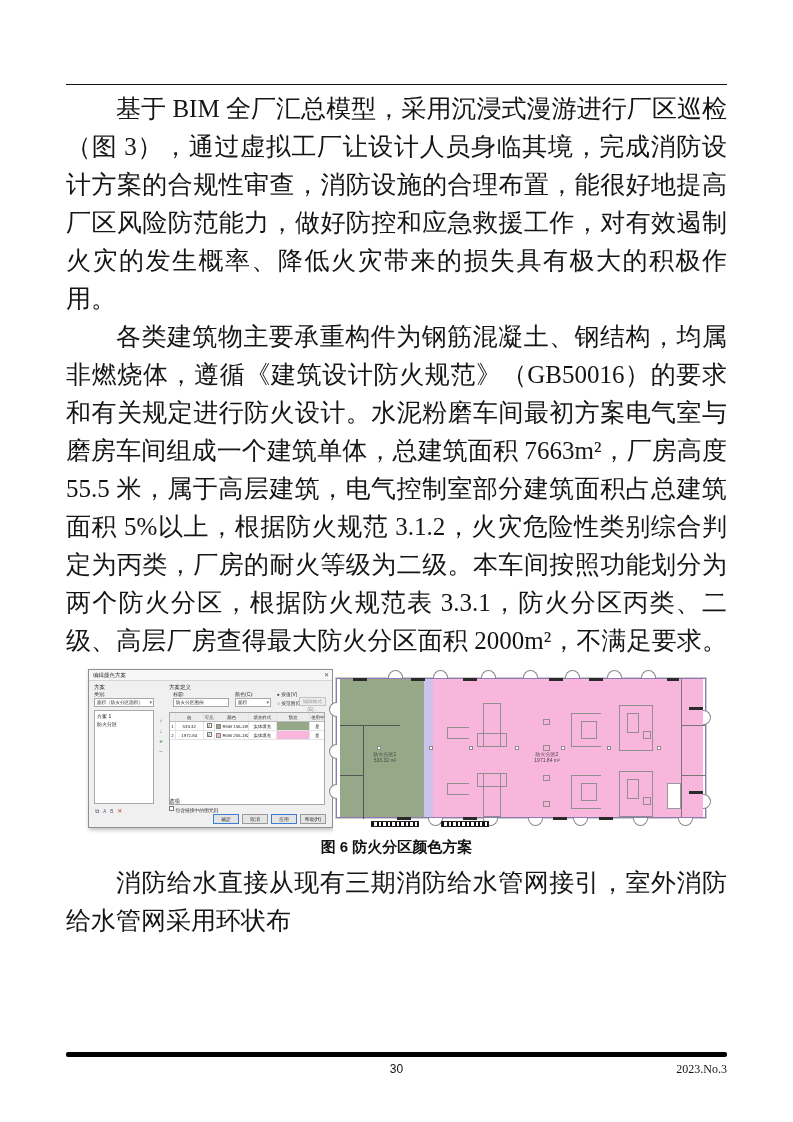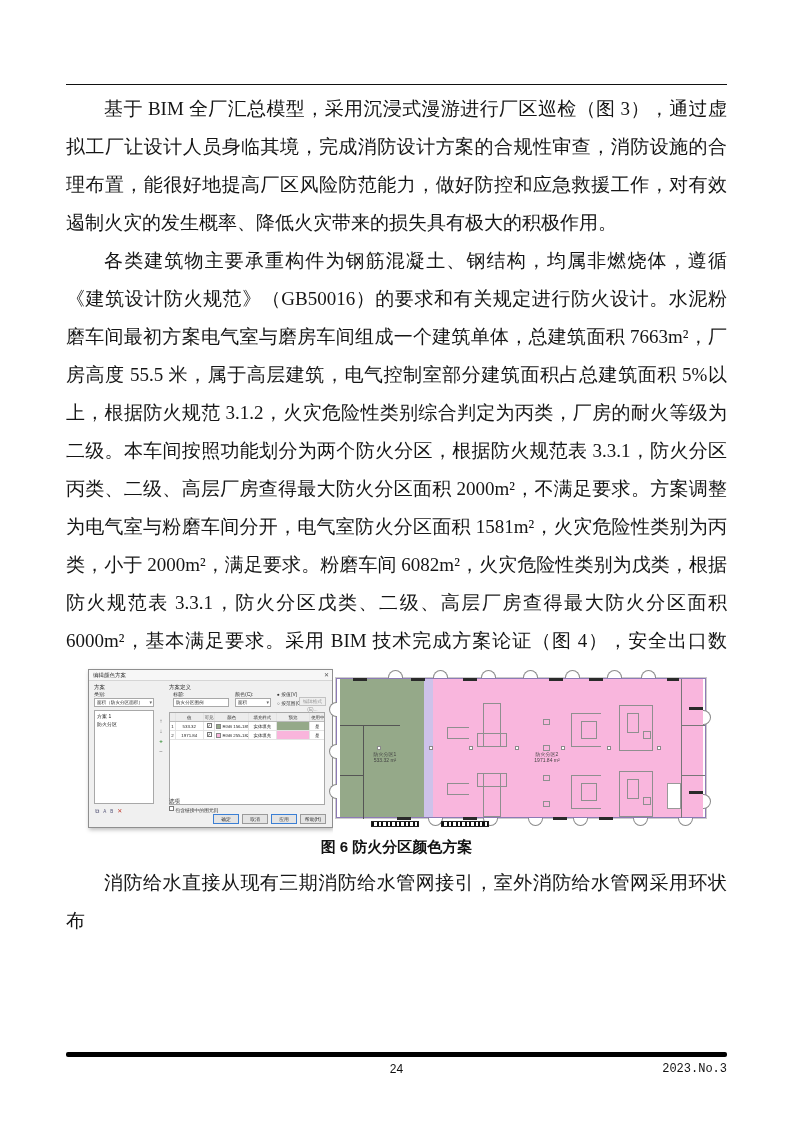--- a/index.html
+++ b/index.html
@@ -3,34 +3,34 @@
 <meta charset="utf-8">
 <style>
   html,body{margin:0;padding:0;background:#ffffff;}
   .page{position:relative;width:793px;height:1122px;background:#fff;margin:0 auto;overflow:hidden;
         font-family:"Liberation Serif","DejaVu Serif",serif;color:#1a1a1a;}
   
   .hdr-title{position:absolute;top:58px;left:0;width:100%;text-align:center;
              font-family:"Liberation Sans","DejaVu Sans",sans-serif;font-size:14px;color:#111;}
   .hdr-rule{position:absolute;top:84px;left:66px;width:661px;height:0;border-top:1.8px solid #111;}
   
-  .textblock{position:absolute;left:66px;width:661px;font-size:19px;line-height:38px;
+  .textblock{position:absolute;left:66px;width:661px;font-size:25px;line-height:38px;
              text-align:justify;color:#151515;}
   .textblock p{margin:0;text-indent:2em;}
   #block1{top:90px;height:574px;overflow:hidden;}
   #block2{top:864px;height:186px;overflow:hidden;}
   
   .fig-caption{position:absolute;top:838px;left:0;width:100%;text-align:center;
                font-family:"Liberation Sans","DejaVu Sans",sans-serif;font-weight:bold;font-size:15px;color:#111;}
   
   .ft-bar{position:absolute;top:1052px;left:66px;width:661px;height:4.5px;background:#000;border-radius:2px;}
   .ft-page{position:absolute;top:1062px;left:0;width:100%;text-align:center;
            font-family:"Liberation Sans","DejaVu Sans",sans-serif;font-size:12px;color:#111;}
   .ft-issue{position:absolute;top:1062px;right:66px;
-            font-family:Liberation Mono, monospace;font-size:12px;color:#111;}
+            font-family:Liberation Serif, serif;font-size:12px;color:#111;}
   
   .dlg{position:absolute;left:88px;top:669px;width:243px;height:157px;background:#f0f0f0;
        border:1px solid #8f8f8f;box-shadow:1px 2px 4px rgba(0,0,0,.25);
        font-family:"Liberation Sans","DejaVu Sans",sans-serif;color:#222;}
   .dlg *{box-sizing:border-box;}
   .dlg-titlebar{position:absolute;top:0;left:0;right:0;height:11px;background:#f7f7f7;border-bottom:1px solid #d5d5d5;}
   .dlg-title{position:absolute;left:4px;top:2px;font-size:5.5px;color:#333;}
   .dlg-close{position:absolute;right:3px;top:1px;font-size:6px;color:#555;}
   .dlg-group-label{position:absolute;font-size:5.5px;color:#333;}
   .dlg-label{position:absolute;font-size:5px;color:#333;}
@@ -258,16 +258,16 @@
     <div class="hatch" style="left:108px;width:48px;"></div>
   </div>
 
   <div class="fig-caption">图 6 防火分区颜色方案</div>
 
   <div class="textblock" id="block2">
     <p>消防给水直接从现有三期消防给水管网接引，室外消防给水管网采用环状布</p>
   </div>
 
   <div class="ft-bar"></div>
-  <div class="ft-page">24</div>
+  <div class="ft-page">30</div>
   <div class="ft-issue">2023.No.3</div>
 
 </div>
 
 </body></html>

